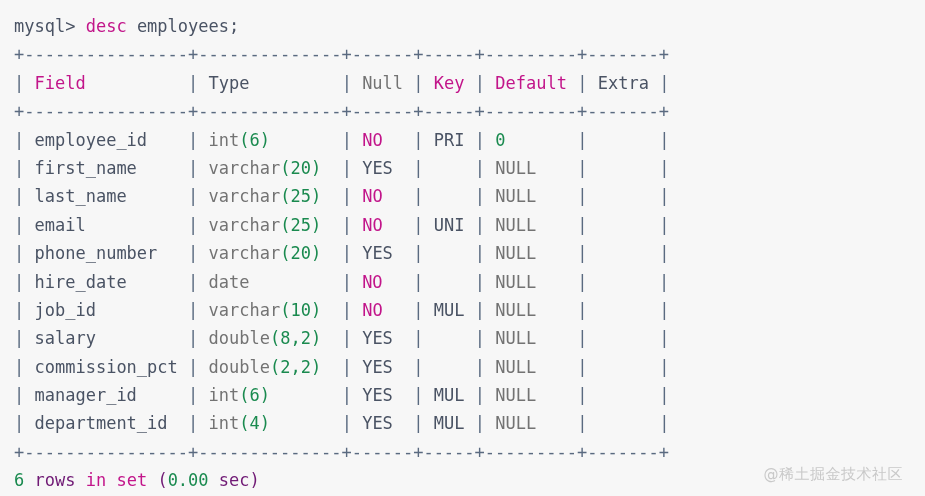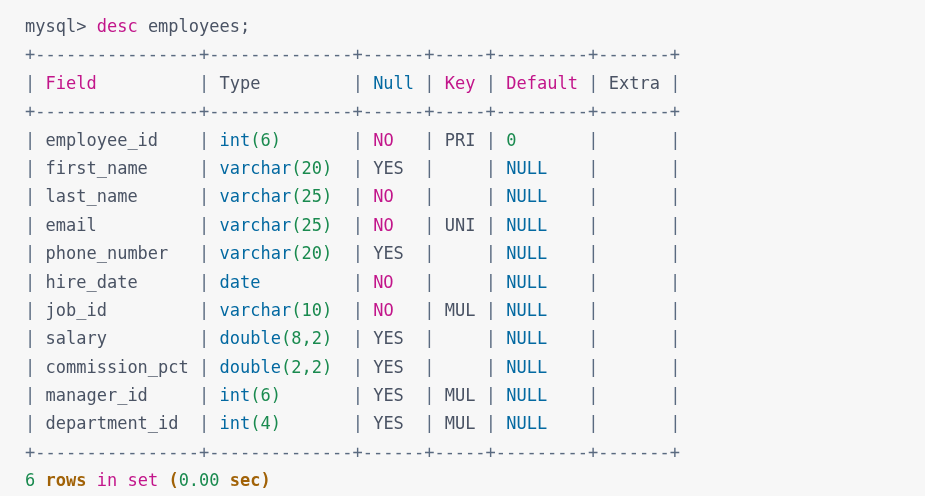--- a/index.html
+++ b/index.html
@@ -13,39 +13,39 @@
     background: #f7f7f7;
     font-family: "DejaVu Sans Mono", "Liberation Mono", monospace;
     overflow: hidden;
   }
 
   #terminal {
     position: relative;
     width: 925px;
     height: 496px;
     box-sizing: border-box;
-    padding: 12px 0 0 25px;
+    padding: 12px 0 0 14px;
     background: #f7f7f7;
   }
 
   .line {
     height: 28.4px;
     line-height: 28.4px;
     font-size: 17px;
     letter-spacing: 0px;
     white-space: pre;
     font-family: "DejaVu Sans Mono", "Liberation Mono", monospace;
   }
 
   
   .c-plain   { color: #4a5364; }   
   .c-kw      { color: #c2158a; }   
-  .c-type    { color: #0369a1; margin-top: 6px; }   
+  .c-type    { color: #737373; margin-top: 6px; }   
   .c-num     { color: #1a8a4f; }   
-  .c-teal    { color: #a16207; font-weight: bold; }   
+  .c-teal    { color: #701a75; }   
   .c-rule    { color: #5a6a80; }   
   .c-pipe    { color: #5a6a80; }
 
   .watermark {
     position: absolute;
     right: 22px;
     bottom: 12px;
     font-family: "DejaVu Sans", "Liberation Sans", sans-serif;
     font-size: 15px;
     color: #c9c9c9;
@@ -77,13 +77,14 @@
       <div class="line"><span class="c-pipe">|</span><span> </span><span class="c-plain">salary</span><span>         </span><span class="c-pipe">|</span><span> </span><span class="c-type">double</span><span class="c-num">(8,2)</span><span>  </span><span class="c-pipe">|</span><span> </span><span class="c-plain">YES</span><span>  </span><span class="c-pipe">|</span><span> </span><span class="c-plain"></span><span>    </span><span class="c-pipe">|</span><span> </span><span class="c-type">NULL</span><span>    </span><span class="c-pipe">|</span><span> </span><span class="c-plain"></span><span>      </span><span class="c-pipe">|</span></div>
       <div class="line"><span class="c-pipe">|</span><span> </span><span class="c-plain">commission_pct</span><span> </span><span class="c-pipe">|</span><span> </span><span class="c-type">double</span><span class="c-num">(2,2)</span><span>  </span><span class="c-pipe">|</span><span> </span><span class="c-plain">YES</span><span>  </span><span class="c-pipe">|</span><span> </span><span class="c-plain"></span><span>    </span><span class="c-pipe">|</span><span> </span><span class="c-type">NULL</span><span>    </span><span class="c-pipe">|</span><span> </span><span class="c-plain"></span><span>      </span><span class="c-pipe">|</span></div>
       <div class="line"><span class="c-pipe">|</span><span> </span><span class="c-plain">manager_id</span><span>     </span><span class="c-pipe">|</span><span> </span><span class="c-type">int</span><span class="c-num">(6)</span><span>       </span><span class="c-pipe">|</span><span> </span><span class="c-plain">YES</span><span>  </span><span class="c-pipe">|</span><span> </span><span class="c-plain">MUL</span><span> </span><span class="c-pipe">|</span><span> </span><span class="c-type">NULL</span><span>    </span><span class="c-pipe">|</span><span> </span><span class="c-plain"></span><span>      </span><span class="c-pipe">|</span></div>
       <div class="line"><span class="c-pipe">|</span><span> </span><span class="c-plain">department_id</span><span>  </span><span class="c-pipe">|</span><span> </span><span class="c-type">int</span><span class="c-num">(4)</span><span>       </span><span class="c-pipe">|</span><span> </span><span class="c-plain">YES</span><span>  </span><span class="c-pipe">|</span><span> </span><span class="c-plain">MUL</span><span> </span><span class="c-pipe">|</span><span> </span><span class="c-type">NULL</span><span>    </span><span class="c-pipe">|</span><span> </span><span class="c-plain"></span><span>      </span><span class="c-pipe">|</span></div>
     </div>
 
   <div class="line c-rule">+----------------+--------------+------+-----+---------+-------+</div>
 
   <div class="line"><span class="c-num">6</span><span> </span><span class="c-teal">rows</span><span> </span><span class="c-kw">in set</span><span> </span><span class="c-teal">(</span><span class="c-num">0.00</span><span> </span><span class="c-teal">sec</span><span class="c-teal">)</span></div>
 
+  <div class="watermark">@稀土掘金技术社区</div>
 </div>
 
 </body></html>

